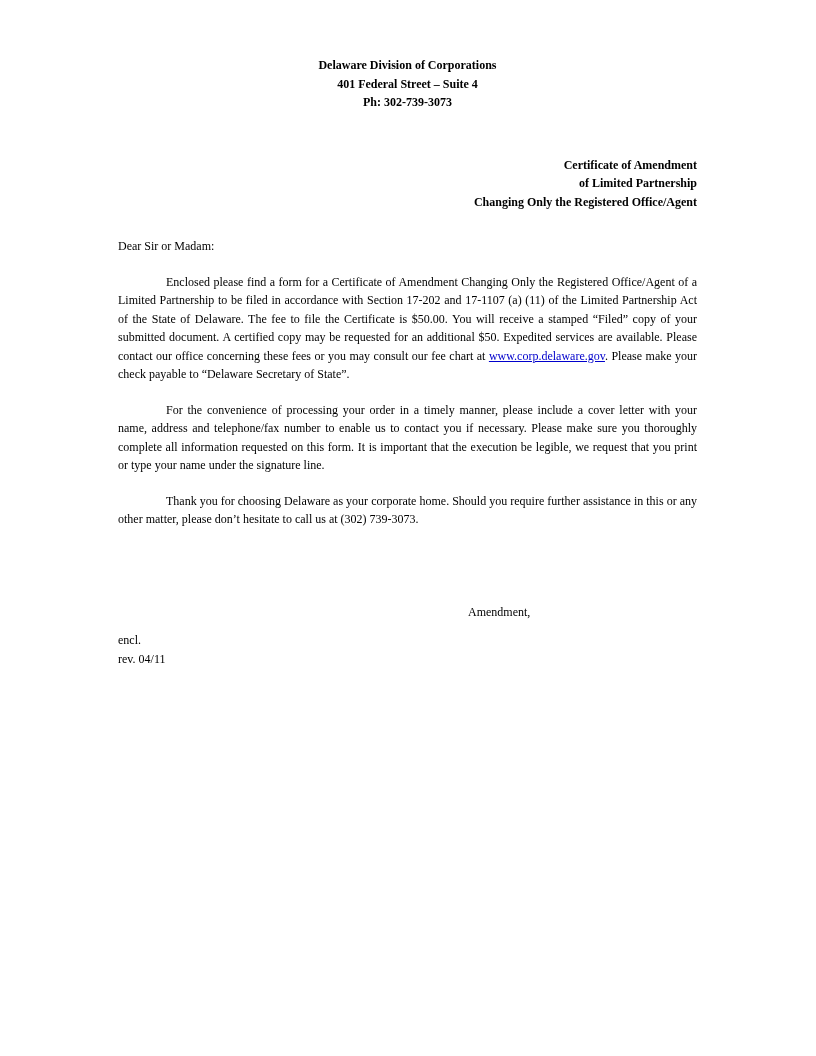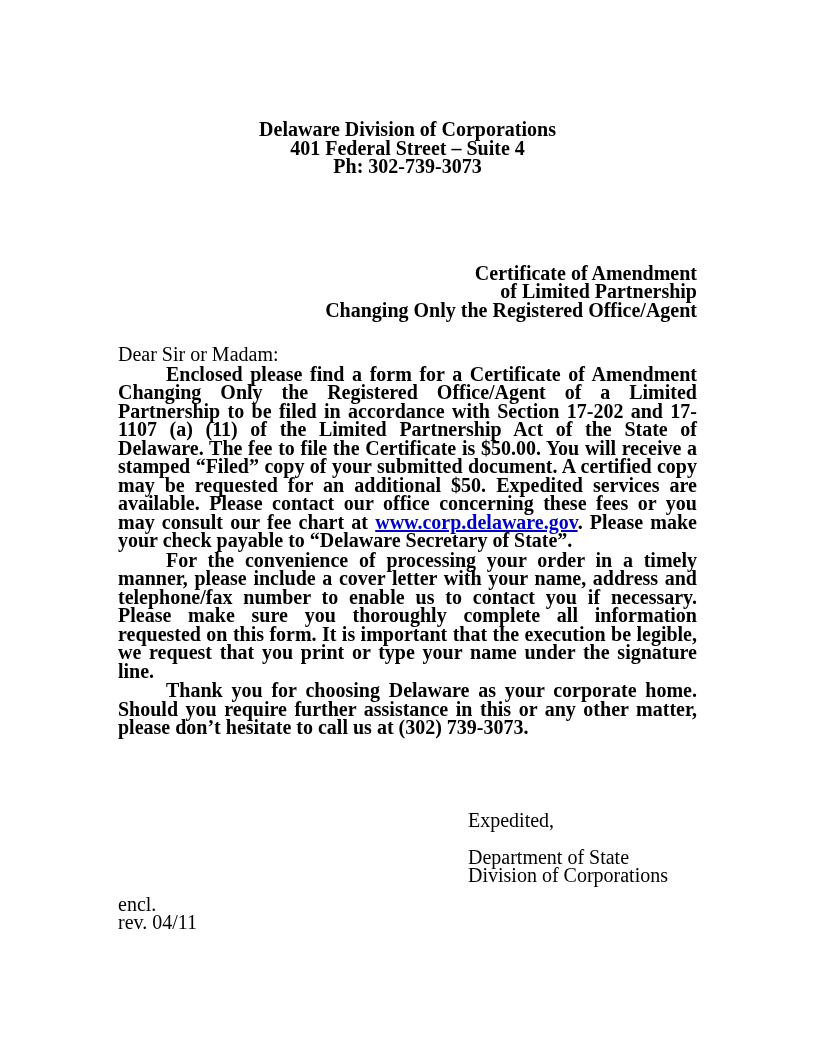--- a/index.html
+++ b/index.html
@@ -5,42 +5,41 @@
   * { margin: 0; padding: 0; box-sizing: border-box; }
   html, body { background: #ffffff; }
   .page {
     position: relative;
     width: 816px;
     height: 1056px;
     margin: 0 auto;
     background: #ffffff;
     color: #000000;
     font-family: "Liberation Serif", "DejaVu Serif", serif;
-    font-size: 20px;
+    font-size: 12px;
     line-height: 18.5px;
-    padding: 120px 119px 0 118px;
+    padding: 56px 119px 0 118px;
     overflow: hidden;
   }
   .letterhead {
     text-align: center;
     font-weight: bold;
   }
   .title-block {
-    margin-top: 88px;
+    margin-top: 44px;
     text-align: right;
     font-weight: bold;
   }
   .salutation {
     margin-top: 26px;
   }
   .body-para {
-    margin-top: 1px;
+    margin-top: 17px;
     text-align: justify;
     text-indent: 48px;
-    font-weight: bold;
   }
   .weblink {
     color: #0000cc;
     text-decoration: underline;
     cursor: pointer;
   }
   .closing-block {
     margin-top: 74px;
     margin-left: 350px;
   }
@@ -70,25 +69,21 @@
 
   <div class="salutation">Dear Sir or Madam:</div>
 
   <p class="body-para"><span>Enclosed please find a form for a Certificate of Amendment Changing Only the Registered Office/Agent of a Limited Partnership to be filed in accordance with Section 17-202 and 17-1107 (a) (11) of the Limited Partnership Act of the State of Delaware. The fee to file the Certificate is $50.00.  You will receive a stamped “Filed” copy of your submitted document. A certified copy may be requested for an additional $50. Expedited services are available. Please contact our office concerning these fees or you may consult our fee chart at </span><a class="weblink">www.corp.delaware.gov</a><span>.  Please make your check payable to “Delaware Secretary of State”.</span></p>
 
   <p class="body-para">For the convenience of processing your order in a timely manner, please include a cover letter with your name, address and telephone/fax number to enable us to contact you if necessary. Please make sure you thoroughly complete all information requested on this form. It is important that the execution be legible, we request that you print or type your name under the signature line.</p>
 
   <p class="body-para">Thank you for choosing Delaware as your corporate home. Should you require further assistance in this or any other matter, please don’t hesitate to call us at (302) 739-3073.</p>
 
   <div class="closing-block">
-    <div>Expedited,</div>
-    <div class="closing-org">
-      <div>Department of State</div>
-      <div>Division of Corporations</div>
-    </div>
+    <div>Amendment,</div>
   </div>
 
   <div class="footer-block">
     <div>encl.</div>
     <div>rev. 04/11</div>
   </div>
 
 </div>
 
 </body></html>

